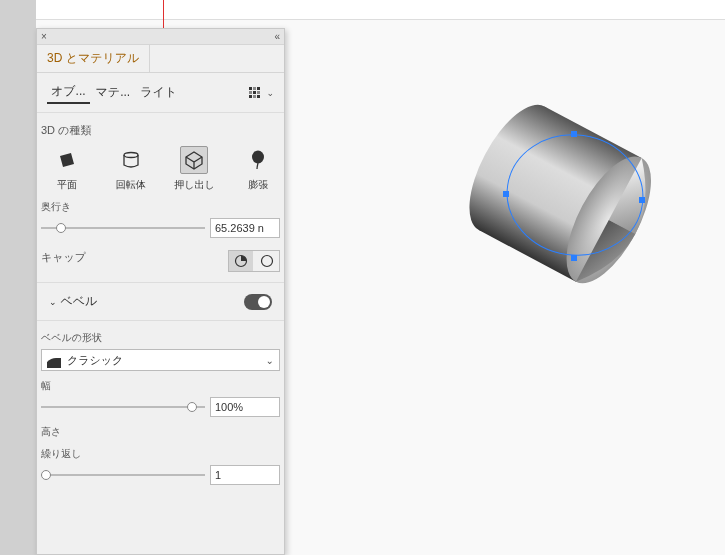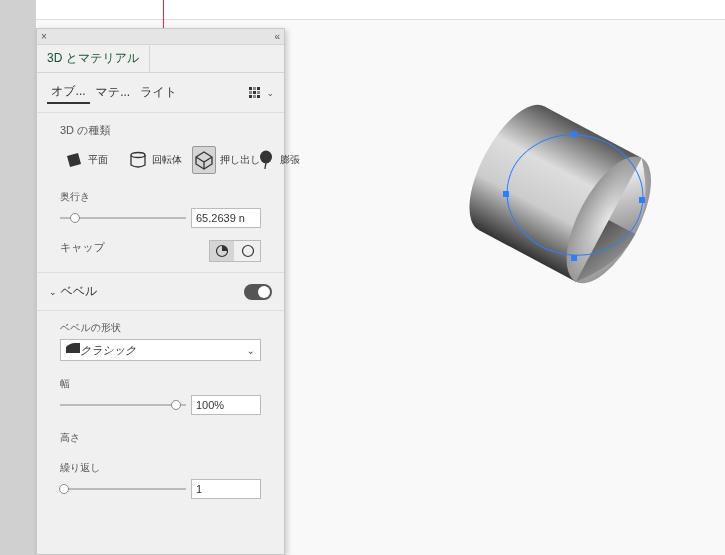--- a/index.html
+++ b/index.html
@@ -7,60 +7,60 @@
 
   .left-strip { position: absolute; left: 0; top: 0; width: 36px; height: 555px; background: #d0d0d0; }
   .ruler-bar { position: absolute; left: 36px; top: 0; width: 689px; height: 20px; background: #fff; border-bottom: 1px solid #ddd; }
   .guide-line { position: absolute; left: 163px; top: 0; width: 1px; height: 28px; background: #e03030; }
 
   .panel { position: absolute; left: 36px; top: 28px; width: 249px; height: 527px; background: #f0f0f0; border: 1px solid #c8c8c8; box-shadow: 2px 2px 6px rgba(0,0,0,.2); }
   .panel-top { height: 16px; border-bottom: 1px solid #d5d5d5; display: flex; align-items: center; justify-content: space-between; padding: 0 4px; background: #e5e5e5; }
   .close-x { font-size: 10px; color: #555; cursor: pointer; }
   .collapse { font-size: 10px; color: #555; cursor: pointer; }
   .panel-title-row { display: flex; align-items: center; height: 28px; border-bottom: 1px solid #d5d5d5; }
-  .panel-title-tab { padding: 0 10px; font-size: 12px; color: #14532d; background: #f0f0f0; border-right: 1px solid #d5d5d5; height: 100%; display: flex; align-items: center; }
+  .panel-title-tab { padding: 0 10px; font-size: 12px; color: #a16207; background: #f0f0f0; border-right: 1px solid #d5d5d5; height: 100%; display: flex; align-items: center; }
 
   .subtabs { display: flex; align-items: center; gap: 2px; padding: 8px 10px; border-bottom: 1px solid #ddd; font-size: 12px; }
   .subtab { padding: 2px 4px; color: #333; cursor: pointer; }
   .subtab.active { border-bottom: 2px solid #333; font-weight: 500; }
   .spacer { flex: 1; }
   .fxmenu { width: 14px; height: 14px; display: flex; align-items: center; justify-content: center; cursor: pointer; }
   .fxmenu svg { width: 14px; height: 14px; }
   .chev-down-sm { font-size: 9px; color: #555; margin-left: 2px; }
 
-  .section { padding: 10px 23px; border-bottom: 1px solid #ddd; font-size: 11px; color: #444; }
+  .section { padding: 10px 4px; border-bottom: 1px solid #ddd; font-size: 11px; color: #444; }
   .section.noborder { border-bottom: none; }
   .section-label { font-size: 11px; color: #555; margin-bottom: 8px; }
 
   .type-row { display: flex; gap: 20px; justify-content: flex-start; padding-left: 4px; }
-  .type-item { display: flex; flex-direction: row; align-items: center; gap: 4px; cursor: pointer; width: 44px; }
+  .type-item { display: flex; flex-direction: column; align-items: center; gap: 4px; cursor: pointer; width: 44px; }
   .type-icon { width: 28px; height: 28px; display: flex; align-items: center; justify-content: center; border-radius: 2px; }
   .type-item.selected .type-icon { background: #d5d5d5; border: 1px solid #999; }
   .type-caption { font-size: 10px; color: #333; white-space: nowrap; }
 
-  .field-label { font-size: 10px; color: #555; margin-bottom: 4px; margin-top: 16px; }
+  .field-label { font-size: 10px; color: #555; margin-bottom: 4px; margin-top: 8px; }
   .slider-row { display: flex; align-items: center; gap: 5px; }
   .slider { flex: 1; position: relative; height: 14px; }
   .track { position: absolute; left: 0; right: 0; top: 6px; height: 2px; background: #bbb; }
   .thumb { position: absolute; top: 2px; width: 10px; height: 10px; background: #fff; border: 1px solid #888; border-radius: 50%; transform: translateX(-50%); }
   .value-box { width: 70px; height: 20px; border: 1px solid #bbb; background: #fff; font-size: 11px; padding: 2px 4px; color: #333; }
 
   .cap-row { display: flex; justify-content: space-between; margin-top: 12px; }
   .cap-label { font-size: 11px; color: #555; }
   .cap-btns { display: flex; gap: 2px; border: 1px solid #bbb; }
   .cap-btn { width: 24px; height: 20px; display: flex; align-items: center; justify-content: center; cursor: pointer; }
   .cap-btn.sel { background: #d5d5d5; }
 
   .bevel-header { display: flex; align-items: center; justify-content: space-between; padding: 10px 12px; border-bottom: 1px solid #ddd; }
   .bevel-title { font-size: 12px; color: #333; display: flex; align-items: center; gap: 4px; }
   .toggle { width: 28px; height: 16px; background: #555; border-radius: 8px; position: relative; cursor: pointer; }
   .toggle-knob { position: absolute; right: 2px; top: 2px; width: 12px; height: 12px; background: #fff; border-radius: 50%; }
 
   .select-row { display: flex; align-items: center; border: 1px solid #bbb; background: #fff; height: 22px; padding: 0 5px; cursor: pointer; justify-content: space-between; }
-  .select-left { display: flex; align-items: flex-start; font-size: 11px; color: #333; font-style: italic; }
+  .select-left { display: flex; align-items: flex-end; gap: 6px; font-size: 11px; color: #333; }
 
   .canvas-object { position: absolute; left: 445px; top: 85px; width: 235px; height: 220px; }
   .canvas-object svg { width: 100%; height: 100%; }
 
 </style>
 </head>
 <body>
 
 <div class="left-strip"></div>
 <div class="ruler-bar"></div>

